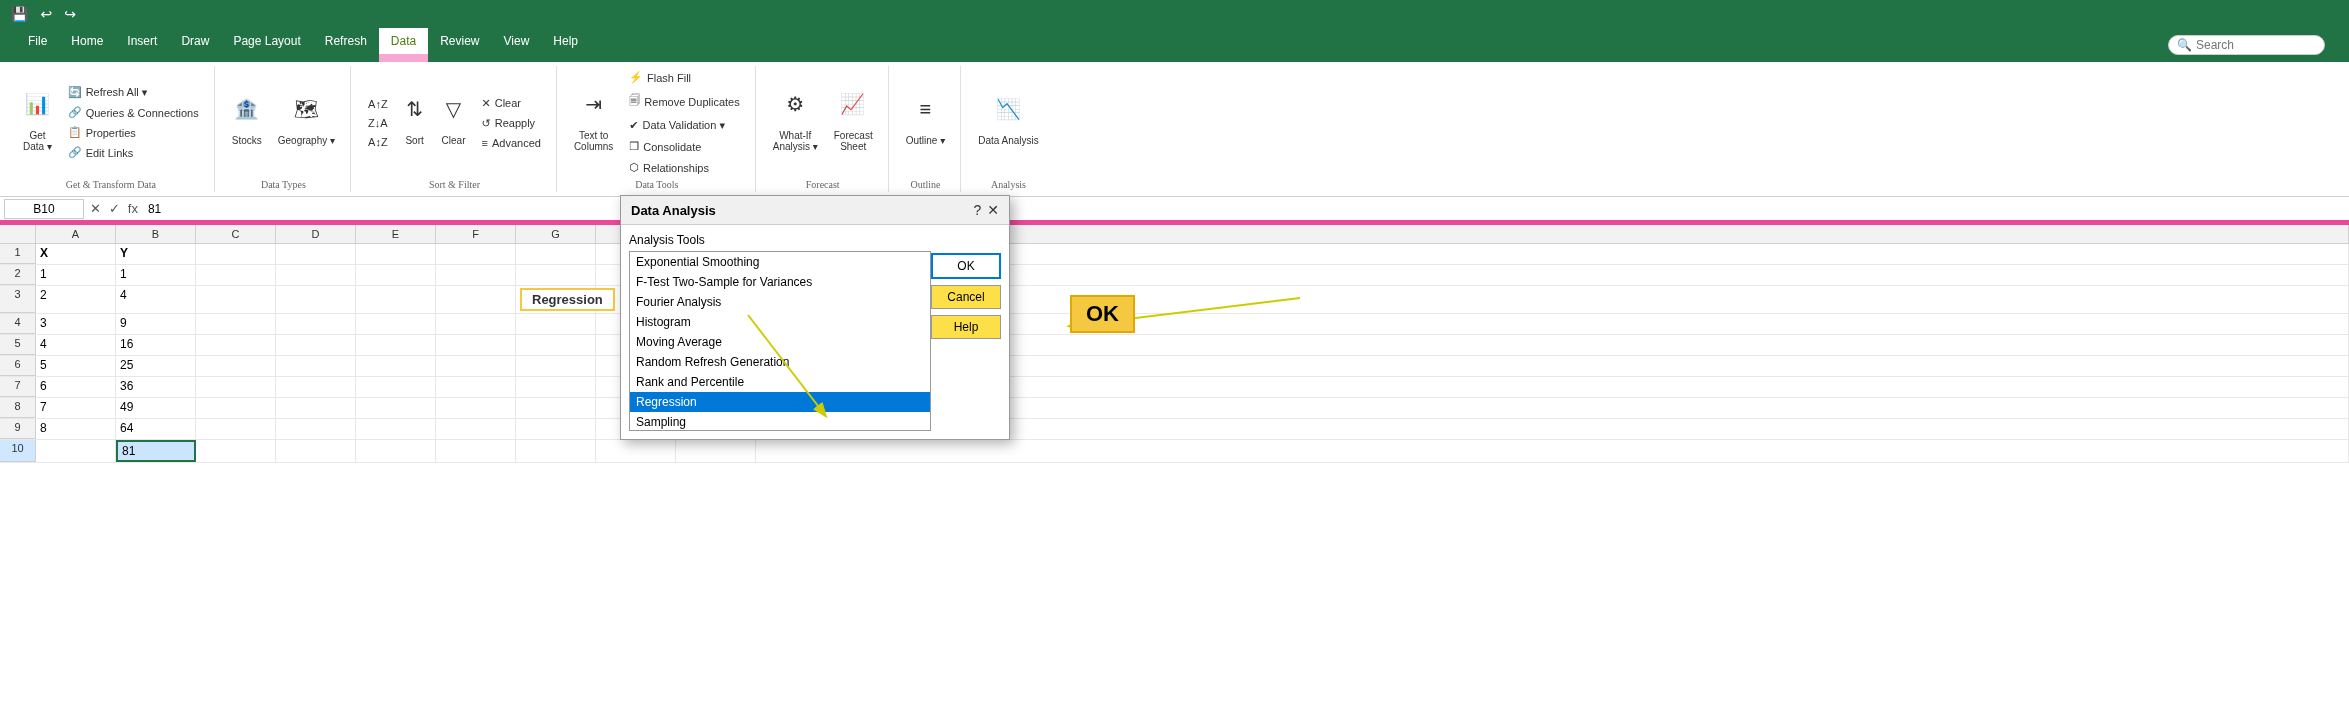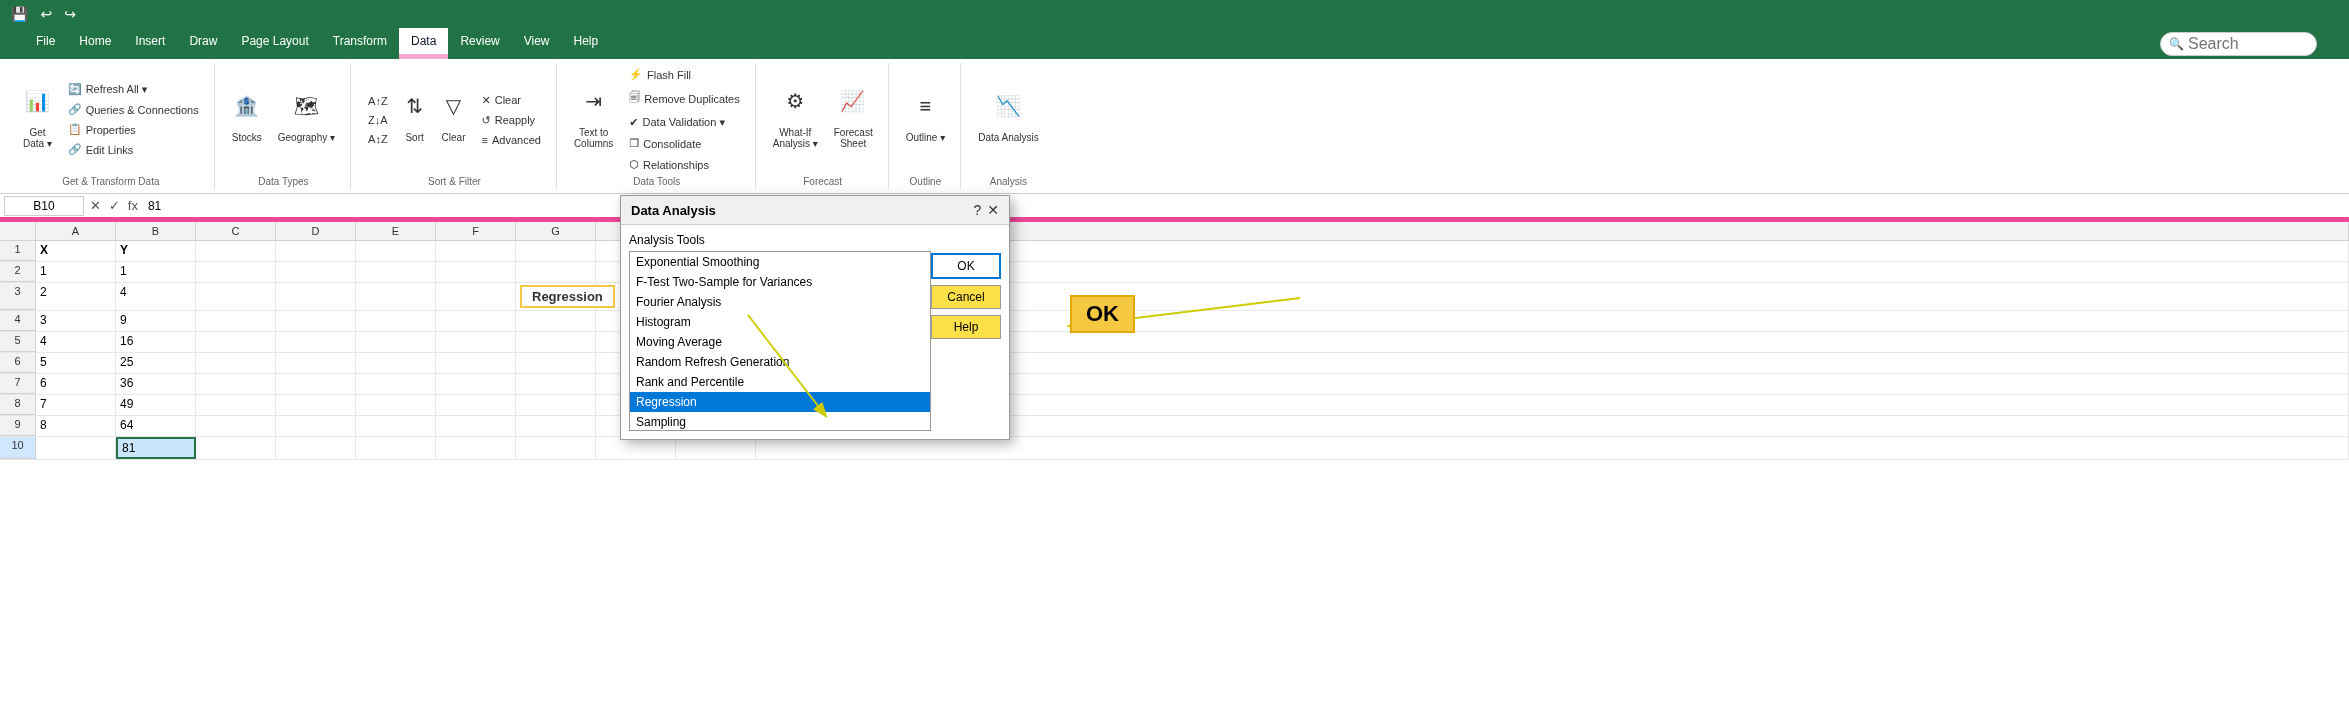--- a/index.html
+++ b/index.html
@@ -1,25 +1,25 @@
 <!DOCTYPE html>
 <html><head>
   <meta charset="utf-8">
   <style>
     * { box-sizing: border-box; margin: 0; padding: 0; }
     body { font-family: 'Segoe UI', Arial, sans-serif; font-size: 12px; background: #fff; overflow: hidden; }
-    .ribbon-tabs { display: flex; background: #217346; padding: 0 24px; }
+    .ribbon-tabs { display: flex; background: #217346; padding: 0 16px; }
     .ribbon-tab {
       padding: 6px 12px;
       font-size: 12px;
       color: #fff;
       cursor: pointer;
       border-bottom: 3px solid transparent;
     }
-    .ribbon-tab.active { background: #fff; color: #0f172a; border-bottom: 5px solid #f9a8d4; }
+    .ribbon-tab.active { background: #fff; color: #4d7c0f; border-bottom: 8px solid #f9a8d4; }
 
     .ribbon-content {
       background: #fff;
       border-bottom: 1px solid #d0d0d0;
       padding: 4px 8px;
       display: flex;
       align-items: stretch;
       gap: 2px;
     }
     .ribbon-group {
@@ -31,20 +31,21 @@
       min-width: 60px;
     }
     .ribbon-group:last-child { border-right: none; }
     .ribbon-group-label {
       font-size: 10px;
       color: #666;
       margin-top: auto;
       padding-top: 2px;
       text-align: right;
       white-space: nowrap;
+      font-family: Liberation Serif, serif;
     }
     .ribbon-group-buttons {
       display: flex;
       align-items: center;
       gap: 2px;
       flex: 1;
     }
     .ribbon-btn {
       display: flex;
       flex-direction: column;
@@ -246,38 +247,38 @@
     .search-box {
       display: flex;
       align-items: center;
       gap: 4px;
       border: 1px solid #ccc;
       border-radius: 12px;
       padding: 2px 8px;
       background: #fff;
       margin-left: auto;
     }
-    .search-input { border: none; outline: none; font-size: 16px; width: 120px; }
+    .search-input { border: none; outline: none; font-size: 12px; width: 120px; }
   </style>
 </head>
 <body>
 
 <div class="qat">
   <span class="qat-btn">💾</span>
   <span class="qat-btn">↩</span>
   <span class="qat-btn">↪</span>
 </div>
 
 <div class="ribbon-tabs">
   <span class="ribbon-tab">File</span>
   <span class="ribbon-tab">Home</span>
   <span class="ribbon-tab">Insert</span>
   <span class="ribbon-tab">Draw</span>
   <span class="ribbon-tab">Page Layout</span>
-  <span class="ribbon-tab">Transform</span>
+  <span class="ribbon-tab">Refresh</span>
   <span class="ribbon-tab active">Data</span>
   <span class="ribbon-tab">Review</span>
   <span class="ribbon-tab">View</span>
   <span class="ribbon-tab">Help</span>
   <div style="flex:1; display:flex; align-items:center; justify-content:flex-end; padding-right:8px;">
     <div class="search-box">
       <span>🔍</span>
       <input class="search-input" placeholder="Search" style="">
     </div>
   </div>

